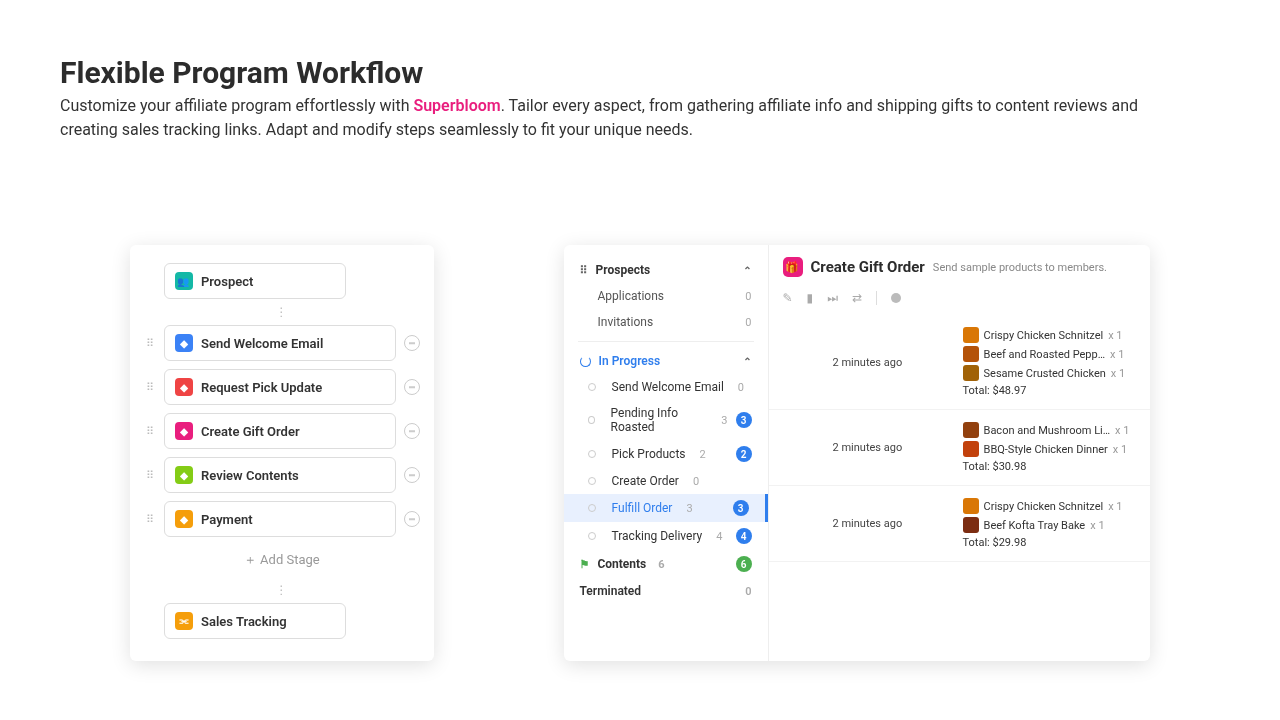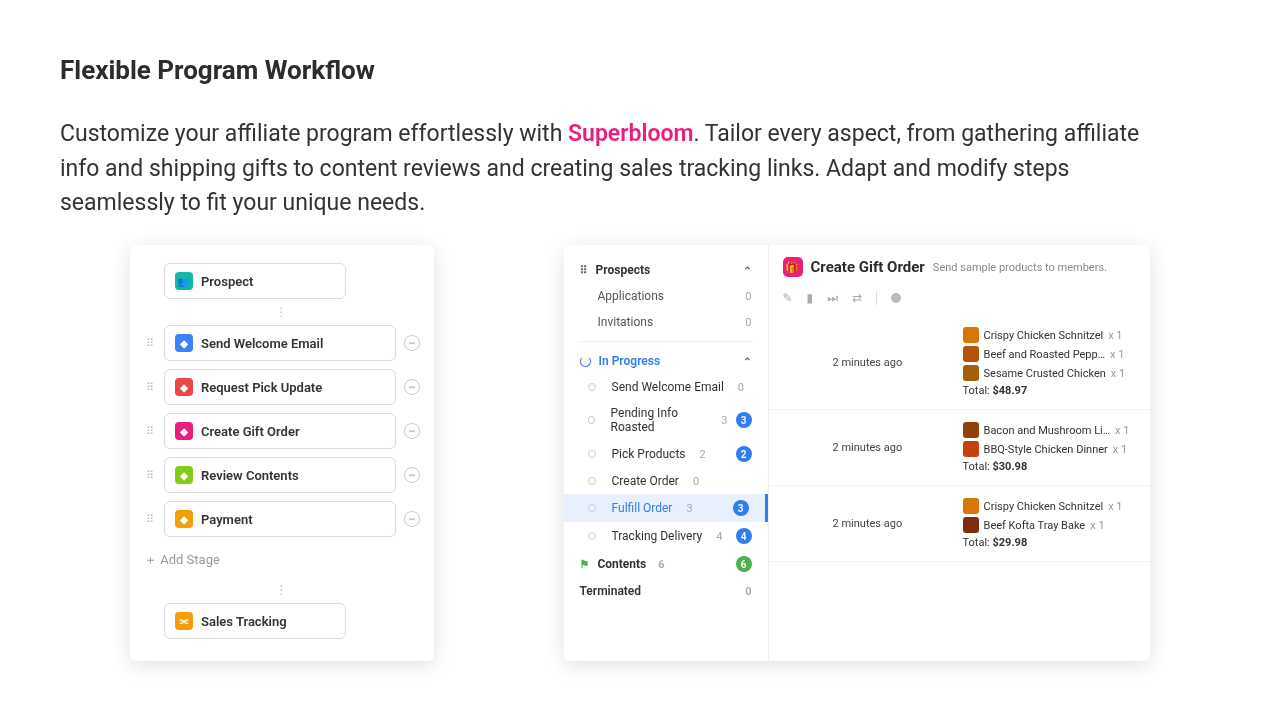--- a/index.html
+++ b/index.html
@@ -1,31 +1,31 @@
 <!DOCTYPE html>
 <html><head>
 <meta charset="utf-8">
 <style>
 *{margin:0;padding:0;box-sizing:border-box;font-family:-apple-system,BlinkMacSystemFont,"Segoe UI",Roboto,sans-serif}
 body{background:#fff;width:1280px;height:720px;position:relative;color:#2c2c2c}
 .hero{padding:55px 60px 0}
-.hero h1{font-size:26px;font-weight:700;color:#2c2c2c;margin-bottom:32px}
-.hero p{font-size:23px;line-height:1.5;color:#333;max-width:1100px}
+.hero h1{font-size:30px;font-weight:700;color:#2c2c2c;margin-bottom:4px}
+.hero p{font-size:16px;line-height:1.5;color:#333;max-width:1100px}
 .brand{color:#e91e7e;font-weight:600}
 .panels{position:absolute;top:245px;left:0;width:100%;display:flex;gap:130px;padding:0 130px}
 .card{background:#fff;border-radius:6px;box-shadow:0 4px 20px rgba(0,0,0,0.12)}
 .left-card{width:308px;padding:18px 14px}
 .wf-item{display:flex;align-items:center;gap:8px;margin-bottom:8px}
 .wf-handle{color:#bbb;font-size:11px;width:12px;text-align:center}
 .wf-box{flex:1;border:1px solid #ddd;border-radius:6px;padding:8px 10px;display:flex;align-items:center;gap:8px;font-size:13px;font-weight:600;color:#333;background:#fff}
 .wf-icon{width:18px;height:18px;border-radius:4px;display:flex;align-items:center;justify-content:center;font-size:10px;color:#fff}
 .wf-circle{width:16px;height:16px;border:1.5px solid #ccc;border-radius:50%;position:relative}
 .wf-circle::after{content:"";position:absolute;width:6px;height:1.5px;background:#ccc;top:50%;left:50%;transform:translate(-50%,-50%)}
 .wf-dots{text-align:center;color:#bbb;font-size:12px;margin:6px 0;letter-spacing:1px}
-.wf-add{color:#999;font-size:13px;margin:14px 0;cursor:pointer}
+.wf-add{text-align:center;color:#999;font-size:13px;margin:14px 0;cursor:pointer}
 .wf-top{margin-left:20px;margin-bottom:4px}
 .wf-top .wf-box{max-width:182px}
 .right-card{width:596px;display:flex;overflow:hidden}
 .nav{width:205px;border-right:1px solid #eee;padding:12px 0;font-size:12px}
 .nav-row{display:flex;align-items:center;padding:6px 16px;gap:8px;color:#333;position:relative}
 .nav-row.head{font-weight:700}
 .nav-row.sub{padding-left:34px;color:#555}
 .nav-row .ct{margin-left:auto;color:#aaa;font-size:11px}
 .nav-row .chev{margin-left:auto;color:#666;font-size:10px}
 .nav-row .badge{margin-left:auto;background:#2f7eed;color:#fff;border-radius:10px;min-width:16px;height:16px;font-size:10px;display:flex;align-items:center;justify-content:center;padding:0 4px;font-weight:600}
@@ -51,21 +51,21 @@
 .thead .c3{flex:1}
 .sort{color:#aaa;font-size:9px;margin-left:3px}
 .trow{display:flex;border-bottom:1px solid #f2f2f2;padding:12px 14px;font-size:11px}
 .trow .c1{width:50px}
 .trow .c2{width:130px;color:#444;display:flex;align-items:center}
 .trow .c3{flex:1}
 .prod{display:flex;align-items:center;gap:5px;margin-bottom:3px;color:#333}
 .prod .thumb{width:16px;height:16px;border-radius:3px}
 .prod .qty{color:#999}
 .total{color:#333;margin-top:2px}
-.total b{font-weight:700}
+.total b{font-weight:400}
 </style>
 </head>
 <body>
 
 <div class="hero">
   <h1>Flexible Program Workflow</h1>
   <p><span>Customize your affiliate program effortlessly with </span><span class="brand">Superbloom</span><span>. Tailor every aspect, from gathering affiliate info and shipping gifts to content reviews and creating sales tracking links. Adapt and modify steps seamlessly to fit your unique needs.</span></p>
 </div>
 
 <div class="panels">

